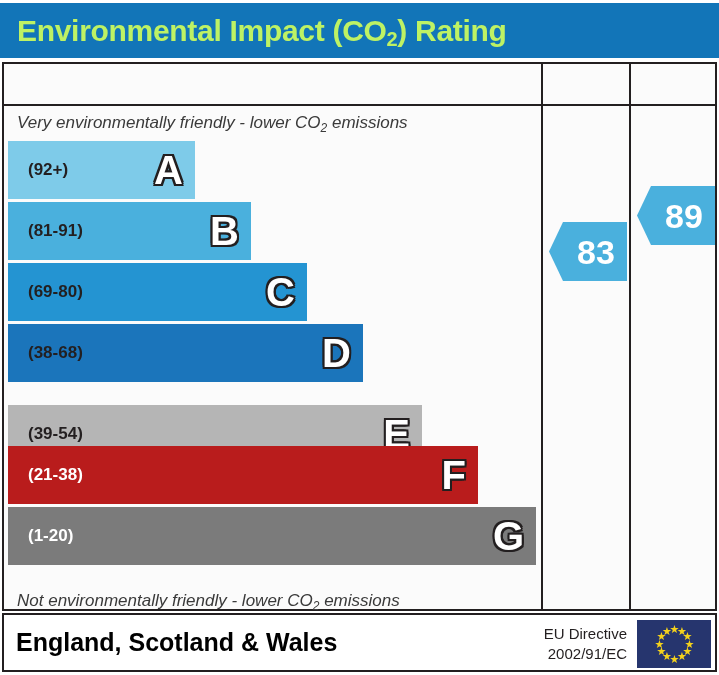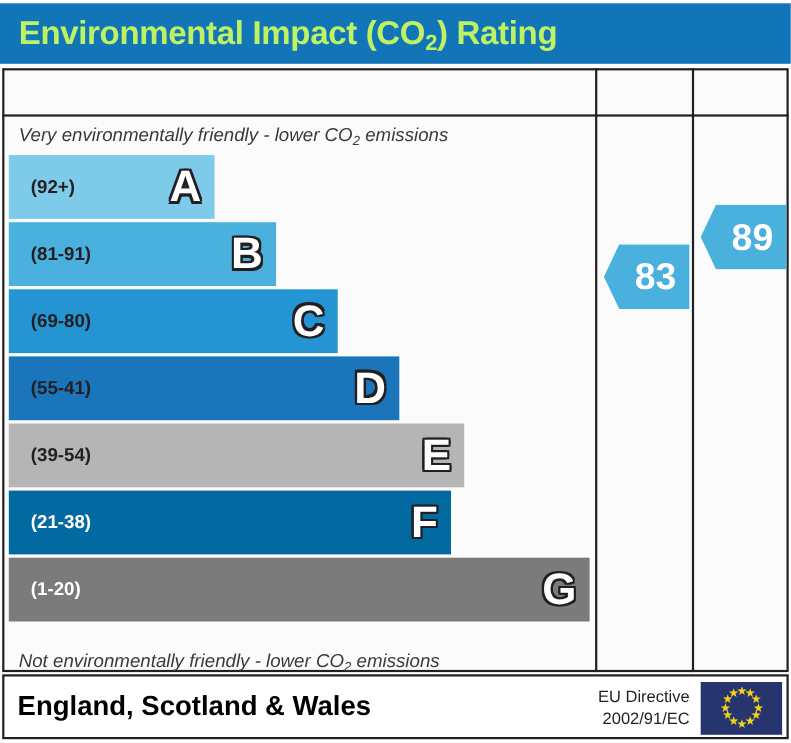--- a/index.html
+++ b/index.html
@@ -237,28 +237,28 @@
       </div>
       <div class="bar" style="top: 202px; width: 243px; background: rgb(74, 176, 221);">
         <span class="range dark">(81-91)</span>
         <span class="letter">B</span>
       </div>
       <div class="bar" style="top: 263px; width: 299px; background: rgb(36, 148, 210);">
         <span class="range dark">(69-80)</span>
         <span class="letter">C</span>
       </div>
       <div class="bar" style="top: 324px; width: 355px; background: rgb(27, 117, 187);">
-        <span class="range dark">(55-41)</span>
+        <span class="range dark">(38-68)</span>
         <span class="letter">D</span>
       </div>
-      <div class="bar" style="top: 385px; width: 414px; background: rgb(181, 181, 181);">
+      <div class="bar" style="top: 405px; width: 414px; background: rgb(181, 181, 181);">
         <span class="range dark">(39-54)</span>
         <span class="letter">E</span>
       </div>
-      <div class="bar" style="top: 446px; width: 402px; background: #0369a1;">
+      <div class="bar" style="top: 446px; width: 470px; background: #b91c1c;">
         <span class="range light">(21-38)</span>
         <span class="letter">F</span>
       </div>
       <div class="bar" style="top: 507px; width: 528px; background: rgb(123, 123, 123); text-align: right;">
         <span class="range light">(1-20)</span>
         <span class="letter">G</span>
       </div>
     </div>
 
   <div id="markers-host">

